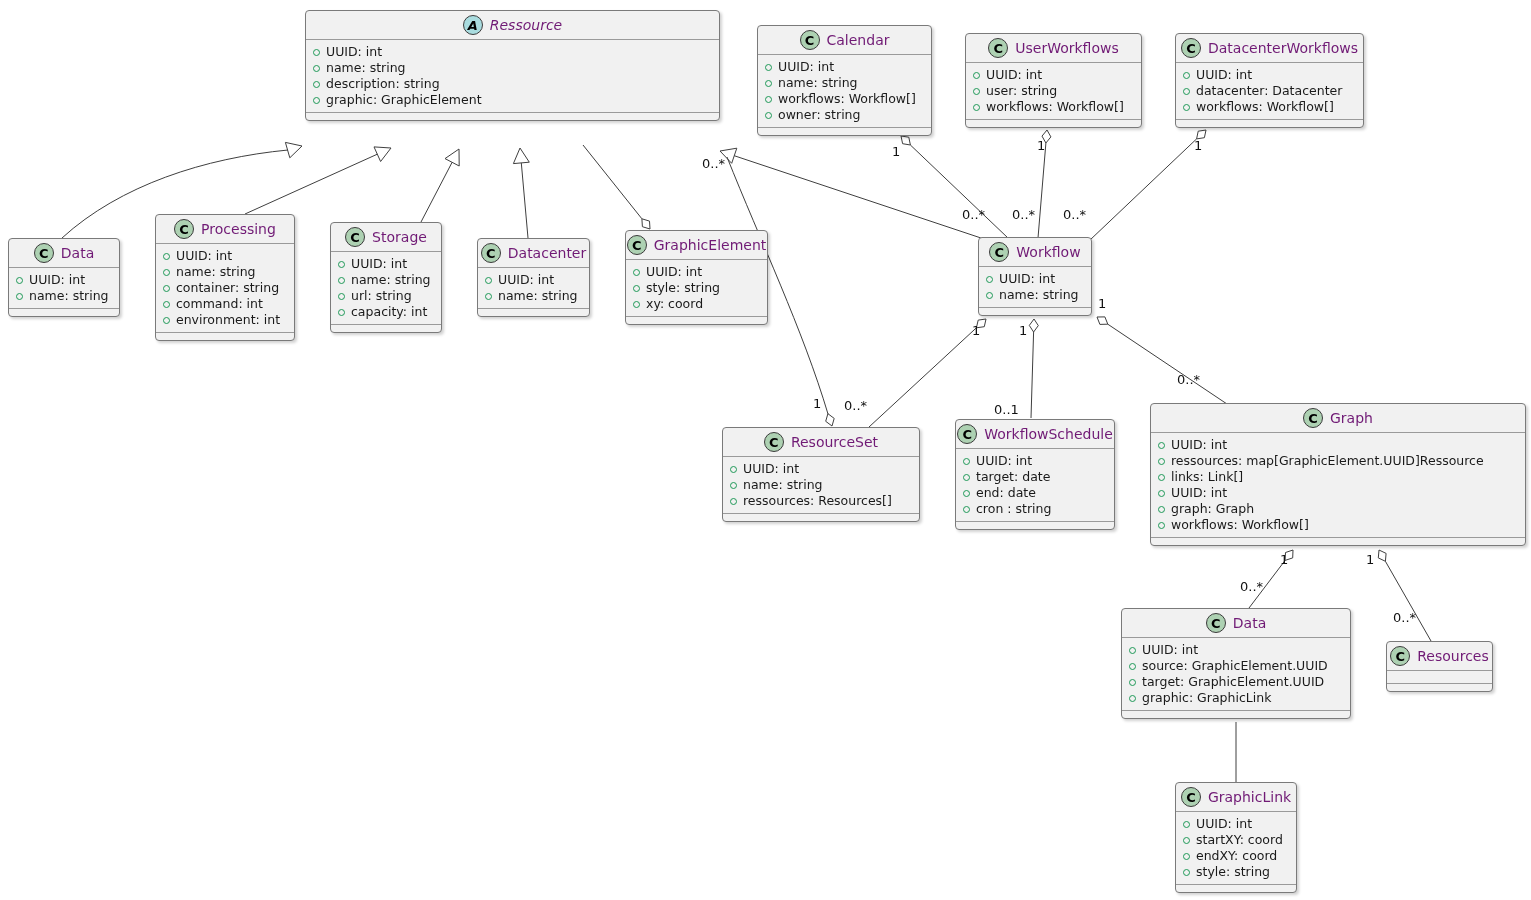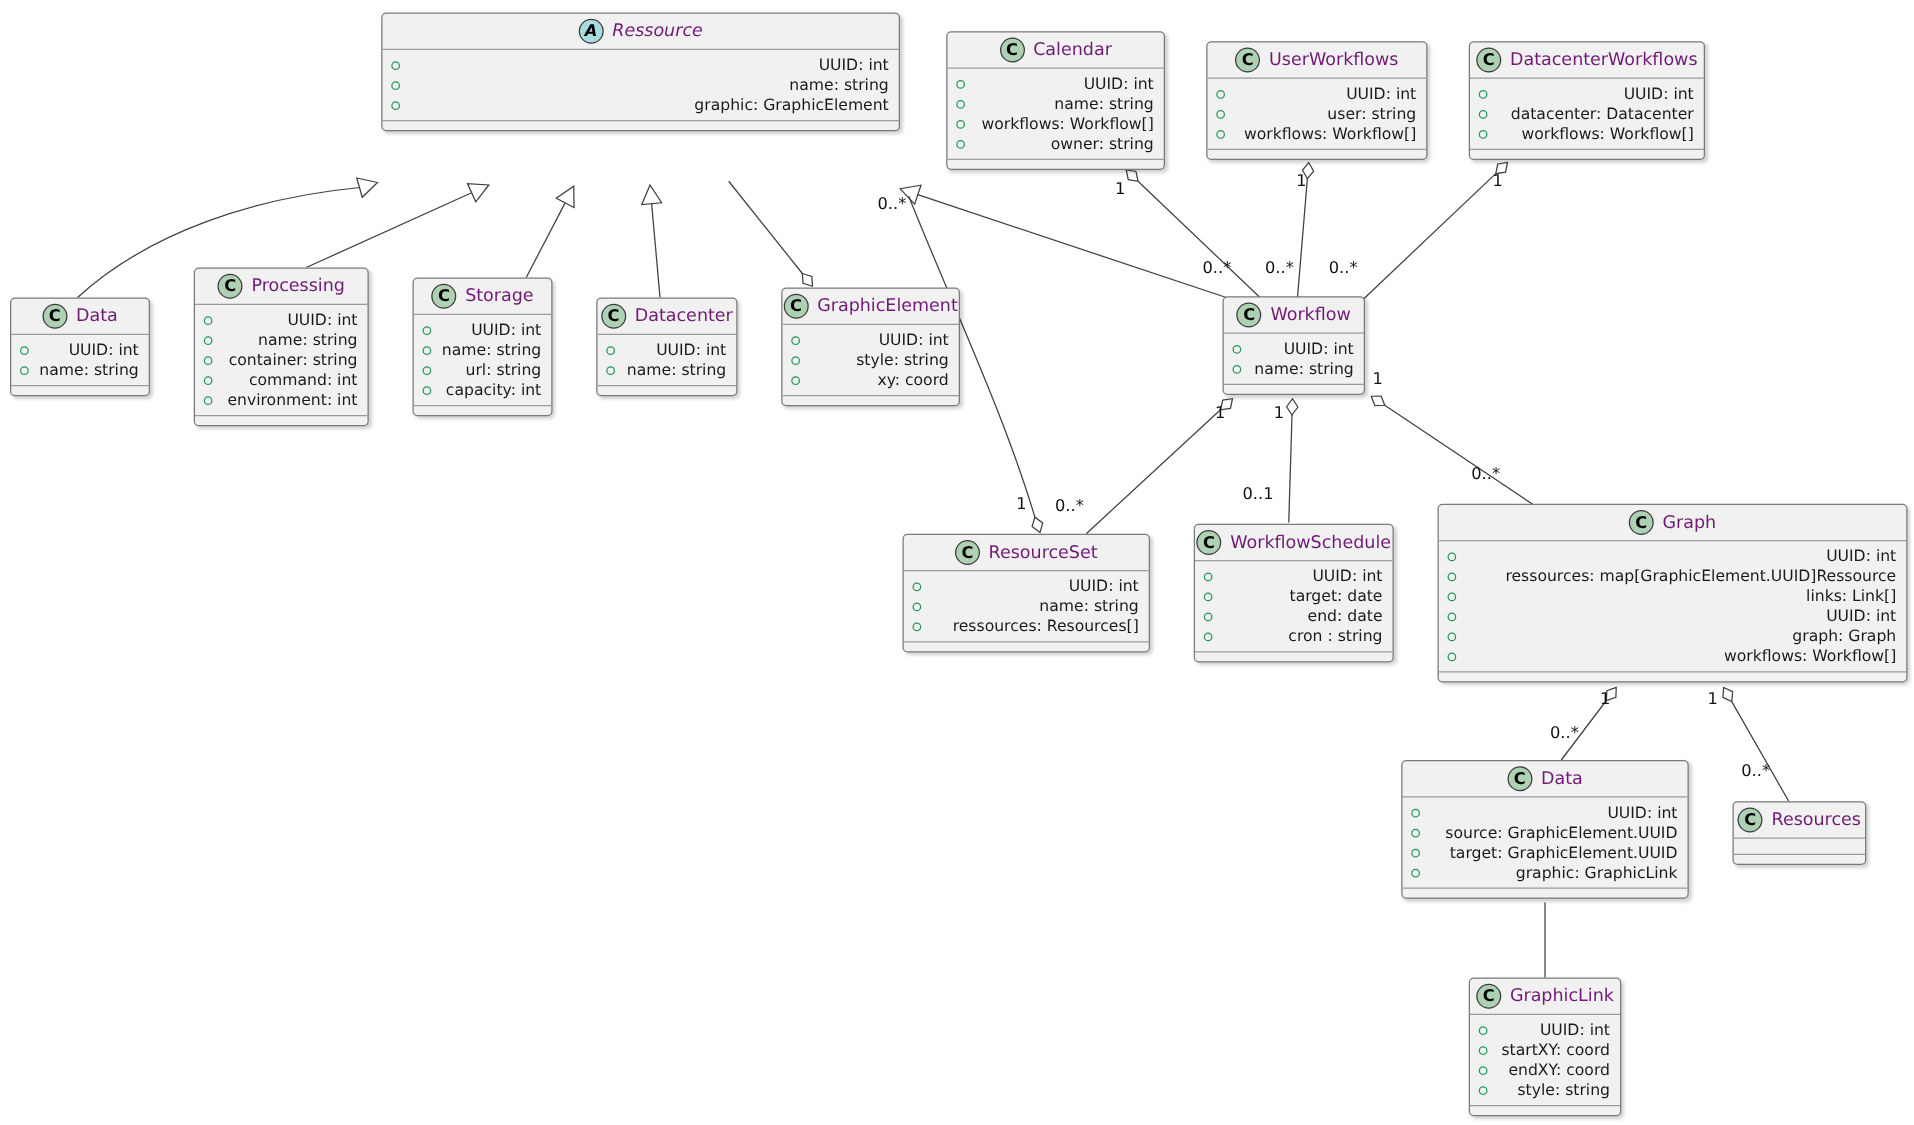--- a/index.html
+++ b/index.html
@@ -27,21 +27,21 @@
     border:1px solid #3b3b3b;flex:0 0 auto;box-sizing:border-box;
   }
   .stereo-circle.class{background:#ADD1B2;}
   .stereo-circle.abstract{background:#A9DCDF;font-style:italic;}
   .class-title{font-size:14px;color:#701a75;white-space:nowrap;}
   .class-title.abstract{font-style:italic;}
   .class-attrs{
     border-top:1px solid #9a9a9a;
     padding:4px 8px 4px 7px;min-height:4px;
   }
-  .attr-row{display:flex;align-items:center;line-height:16px;white-space:nowrap;justify-content:space-between;}
+  .attr-row{display:flex;align-items:center;line-height:16px;white-space:nowrap;}
   .attr-circle{
     width:7px;height:7px;border-radius:50%;
     border:1px solid #1f9958;margin-right:6px;flex:0 0 auto;box-sizing:border-box;
   }
   .attr-text{font-size:12.5px;color:#1a1a1a;}
   .class-methods{border-top:1px solid #9a9a9a;height:7px;}
   #edge-layer{position:absolute;left:0;top:0;z-index:0;}
   .class-box{z-index:1;}
   .mult-label{
     position:absolute;font-size:13px;color:#111;z-index:2;white-space:nowrap;
@@ -93,20 +93,24 @@
         <div class="attr-row">
           <span class="attr-circle"></span>
           <span class="attr-text">UUID: int</span>
         </div>
         <div class="attr-row">
           <span class="attr-circle"></span>
           <span class="attr-text">name: string</span>
         </div>
         <div class="attr-row">
           <span class="attr-circle"></span>
+          <span class="attr-text">description: string</span>
+        </div>
+        <div class="attr-row">
+          <span class="attr-circle"></span>
           <span class="attr-text">graphic: GraphicElement</span>
         </div>
       </div>
       <div class="class-methods"></div>
     </div>
     <div class="class-box" style="left: 8px; top: 238px; width: 112px;">
       <div class="class-header">
         <span class="stereo-circle class">C</span>
         <span class="class-title">Data</span>
       </div>
@@ -437,21 +441,21 @@
     </div>
     <div class="mult-label" style="left: 892px; top: 144px;">1</div>
     <div class="mult-label" style="left: 962px; top: 207px;">0..*</div>
     <div class="mult-label" style="left: 1037px; top: 138px;">1</div>
     <div class="mult-label" style="left: 1012px; top: 207px;">0..*</div>
     <div class="mult-label" style="left: 1194px; top: 138px;">1</div>
     <div class="mult-label" style="left: 1063px; top: 207px;">0..*</div>
     <div class="mult-label" style="left: 972px; top: 323px;">1</div>
     <div class="mult-label" style="left: 844px; top: 398px;">0..*</div>
     <div class="mult-label" style="left: 1019px; top: 323px;">1</div>
-    <div class="mult-label" style="left: 994px; top: 388px;">0..1</div>
+    <div class="mult-label" style="left: 994px; top: 402px;">0..1</div>
     <div class="mult-label" style="left: 1098px; top: 296px;">1</div>
     <div class="mult-label" style="left: 1177px; top: 372px;">0..*</div>
     <div class="mult-label" style="left: 813px; top: 396px;">1</div>
     <div class="mult-label" style="left: 702px; top: 156px;">0..*</div>
     <div class="mult-label" style="left: 1280px; top: 552px;">1</div>
     <div class="mult-label" style="left: 1240px; top: 579px;">0..*</div>
     <div class="mult-label" style="left: 1366px; top: 552px;">1</div>
     <div class="mult-label" style="left: 1393px; top: 610px;">0..*</div>
   </div>
 

